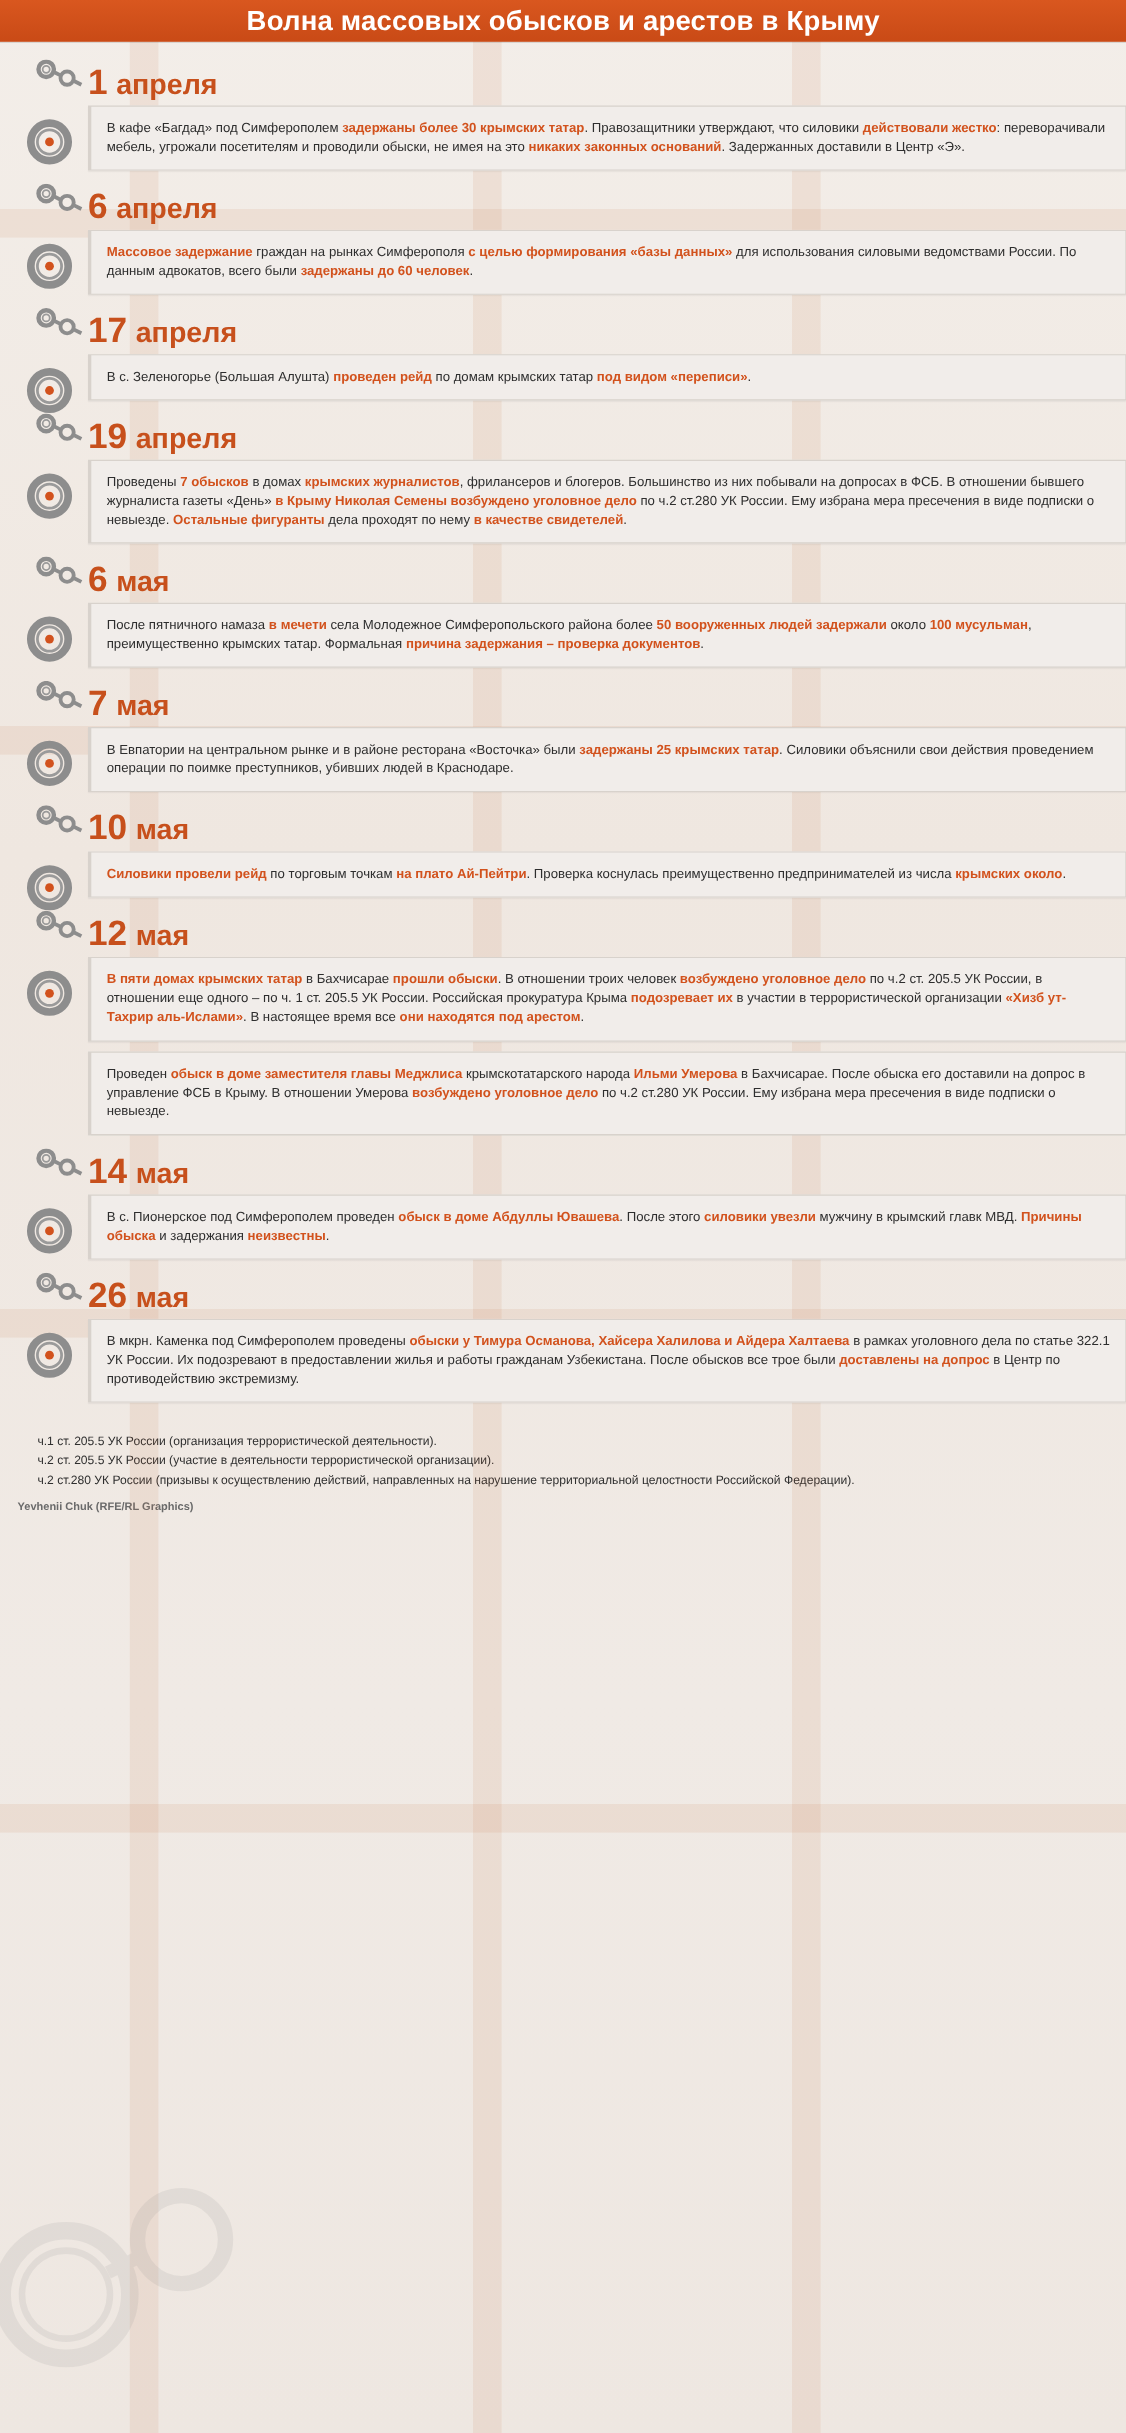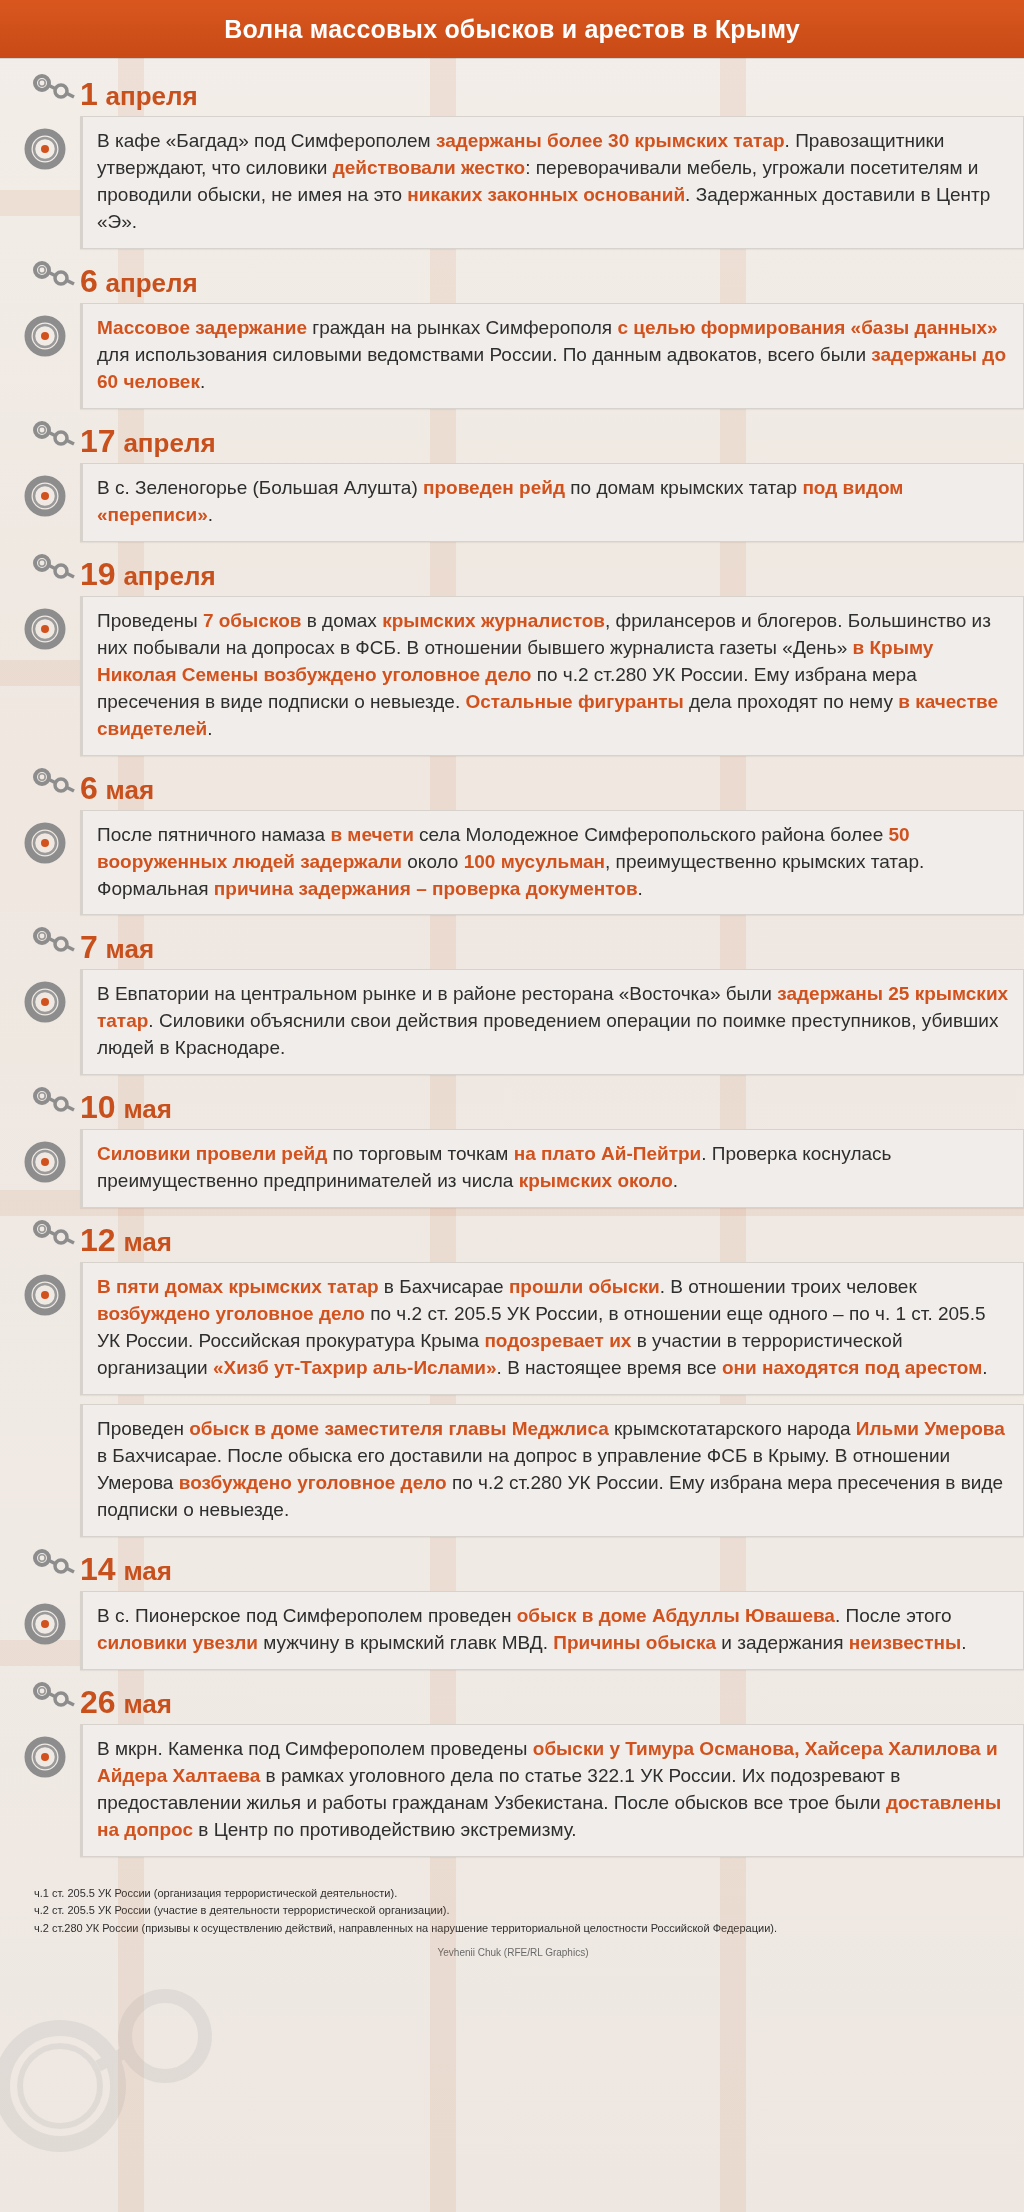--- a/index.html
+++ b/index.html
@@ -21,21 +21,21 @@
   .bgbars{position:absolute;inset:0;pointer-events:none;}
   .bgbar{position:absolute;background:rgba(196,110,60,0.10);}
   .bgbar.h{height:26px;left:0;right:0;}
   .bgbar.v{width:26px;top:0;bottom:0;}
 
   .header{
     position:relative;
     background:#d2521d;
     background:linear-gradient(180deg,#d9571f 0%,#c94a16 100%);
     color:#ffffff;
-    height:58px;
+    height:38px;
     display:flex;
     align-items:center;
     justify-content:center;
     box-shadow:0 1px 0 rgba(0,0,0,.12);
   }
   .header h1{
     margin:0;
     font-size:25px;
     font-weight:bold;
     letter-spacing:.2px;
@@ -80,44 +80,44 @@
   }
   .cuff svg{display:block;}
 
   .card{
     position:relative;
     margin-left:62px;
     background:#f1edea;
     border:1px solid #d8d2cc;
     border-left:3px solid #d8d2cc;
     padding:11px 14px 12px 14px;
-    font-size:19px;
+    font-size:12px;
     line-height:1.42;
     color:#2e2e2e;
     box-shadow:0 1px 1px rgba(0,0,0,0.05);
   }
   .card + .card{margin-top:9px;}
   .hl-b{color:#d2521d;font-weight:bold;}
 
   .entry-body{position:relative;}
 
   .footnotes{
     margin:18px 0 0 0;
     padding:10px 18px 6px 34px;
     font-size:11px;
     line-height:1.5;
     color:#2f2f2f;
   }
   .footnotes div{margin-bottom:1px;}
 
   .credit{
-    text-align:center;
+    text-align:left;
     padding:4px 14px 8px 16px;
     font-size:10px;
-    font-weight:normal;
+    font-weight:bold;
     color:#6a6a6a;
   }
 
   
   .watermark{
     position:absolute;
     left:-10px;
     bottom:46px;
     width:230px;
     height:200px;

